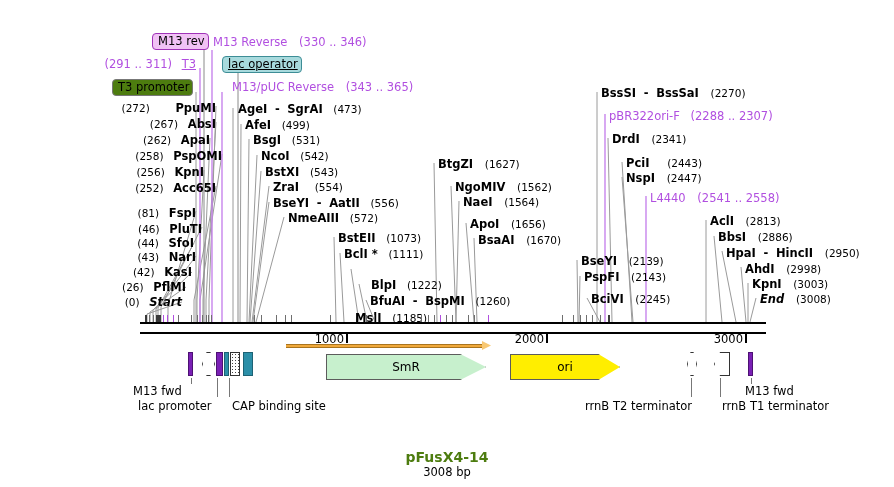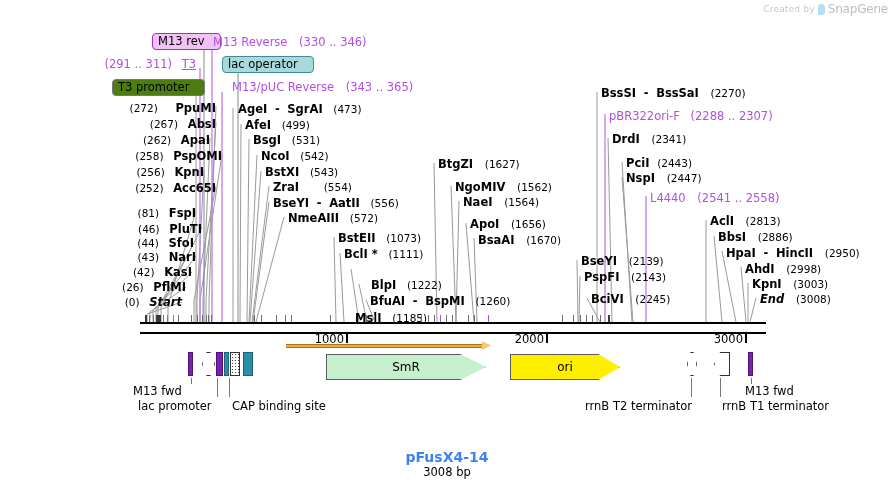--- a/index.html
+++ b/index.html
@@ -39,29 +39,29 @@
   .feat-purple { color:#b14fe0; font-size: 11.5px; }
   .ital { font-style: italic; font-weight: bold; }
 
   
   .lbl.r { text-align: right; transform: translateX(-100%); }
 
   
   .badge {
     position:absolute;
     font-size: 11.5px;
-    padding: 1px 15px 2px 5px;
+    padding: 1px 3px 2px 5px;
     border-radius: 4px;
     border: 1px solid #6d6d6d;
     background: #fff;
     white-space: nowrap;
     line-height: 12px;
   }
   .badge.magenta { background:#f1c2f5; border-color:#a033b8; color:#000; }
-  .badge.teal    { background:#a8dadd; border-color:#3d8d96; color:#000; }
+  .badge.teal    { background:#a8dadd; border-color:#3d8d96; color:#000;text-decoration:underline; }
   .badge.plain   { background:#4d7c0f; border-color:#777; color:#000; }
 
   
   .leaders { position:absolute; left:0; top:0; width:894px; height:487px;
              pointer-events:none; }
 
   
   .backbone-outer {
     position:absolute; left:140px; top:322px; width:626px; height:12px;
     background:#ffffff; border-top:2px solid #000; border-bottom:2px solid #000;
@@ -132,37 +132,32 @@
     clip-path: polygon(0 0, 100% 50%, 0 100%);
   }
 
   
   .cap { position:absolute; font-size:11.5px; color:#000; white-space:nowrap; }
   .caprule { position:absolute; width:1px; background:#777; }
 
   
   .title {
     position:absolute; width:894px; text-align:center; font-weight:bold;
-    font-size:14px; color:#3b82f6;
+    font-size:14px; color:#4d7c0f;
   }
   .subtitle {
     position:absolute; width:894px; text-align:center;
     font-size:11.5px; color:#000;
   }
 </style>
 </head>
 <body>
 
 <div id="map">
 
-  <div class="watermark">
-    <span>Created by</span>
-    <span class="sg-leaf"></span>
-    <span class="sg-name">SnapGene</span>
-  </div>
 
   <svg class="leaders" viewBox="0 0 894 487" width="894" height="487">
     <g stroke="#9a9a9a" stroke-width="1" fill="none">
 
       <path d="M216,106 L209,300 L209,322"></path>
       <path d="M216,122 L206,300 L206,322"></path>
       <path d="M210,138 L203,300 L203,322"></path>
       <path d="M222,154 L200,300 L200,322"></path>
       <path d="M204,170 L197,300 L197,322"></path>
       <path d="M216,186 L194,300 L194,322"></path>
@@ -251,21 +246,21 @@
     <span class="feat-purple rng" style="margin-left:7px;">(2288 .. 2307)</span>
   </div>
 
   <div class="lbl" style="left:650px; top:192px;">
     <span class="feat-purple">L4440</span>
     <span class="feat-purple rng" style="margin-left:8px;">(2541 .. 2558)</span>
   </div>
 
   <div class="lbl r" style="left:216px; top:102px;">
     <span class="pos">(272)</span>
-    <span class="enz" style="margin-left:14px;">PpuMI</span>
+    <span class="enz" style="margin-left:22px;">PpuMI</span>
   </div>
   <div class="lbl r" style="left:216px; top:118px;">
     <span class="pos">(267)</span>
     <span class="enz" style="margin-left:6px;">AbsI</span>
   </div>
   <div class="lbl r" style="left:210px; top:134px;">
     <span class="pos">(262)</span>
     <span class="enz" style="margin-left:6px;">ApaI</span>
   </div>
   <div class="lbl r" style="left:222px; top:150px;">
@@ -326,21 +321,21 @@
   <div class="lbl" style="left:261px; top:150px;">
     <span class="enz">NcoI</span>
     <span class="pos" style="margin-left:7px;">(542)</span>
   </div>
   <div class="lbl" style="left:265px; top:166px;">
     <span class="enz">BstXI</span>
     <span class="pos" style="margin-left:7px;">(543)</span>
   </div>
   <div class="lbl" style="left:273px; top:181px;">
     <span class="enz">ZraI</span>
-    <span class="pos" style="margin-left:21px;">(554)</span>
+    <span class="pos" style="margin-left:12px;">(554)</span>
   </div>
   <div class="lbl" style="left:273px; top:197px;">
     <span class="enz">BseYI</span>
     <span class="dash">&nbsp;-&nbsp;</span>
     <span class="enz">AatII</span>
     <span class="pos" style="margin-left:7px;">(556)</span>
   </div>
   <div class="lbl" style="left:288px; top:212px;">
     <span class="enz">NmeAIII</span>
     <span class="pos" style="margin-left:7px;">(572)</span>
@@ -408,21 +403,21 @@
     <span class="dash">&nbsp;-&nbsp;</span>
     <span class="enz">BssSaI</span>
     <span class="pos" style="margin-left:8px;">(2270)</span>
   </div>
   <div class="lbl" style="left:612px; top:133px;">
     <span class="enz">DrdI</span>
     <span class="pos" style="margin-left:8px;">(2341)</span>
   </div>
   <div class="lbl" style="left:626px; top:157px;">
     <span class="enz">PciI</span>
-    <span class="pos" style="margin-left:4px;">(2443)</span>
+    <span class="pos" style="margin-left:14px;">(2443)</span>
   </div>
   <div class="lbl" style="left:626px; top:172px;">
     <span class="enz">NspI</span>
     <span class="pos" style="margin-left:8px;">(2447)</span>
   </div>
   <div class="lbl" style="left:710px; top:215px;">
     <span class="enz">AclI</span>
     <span class="pos" style="margin-left:8px;">(2813)</span>
   </div>
   <div class="lbl" style="left:718px; top:231px;">

